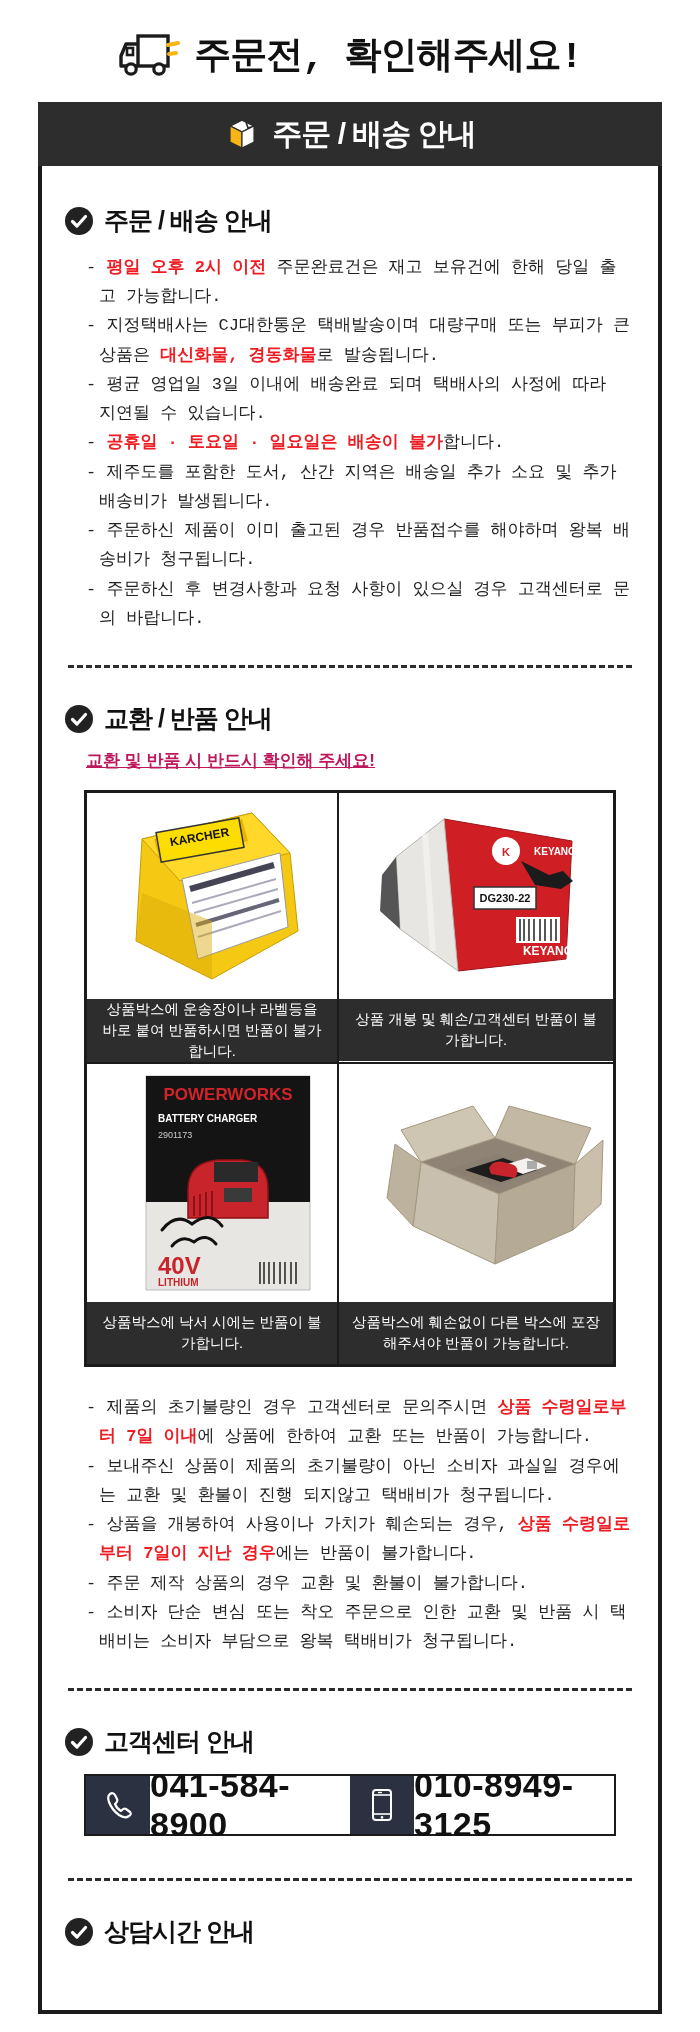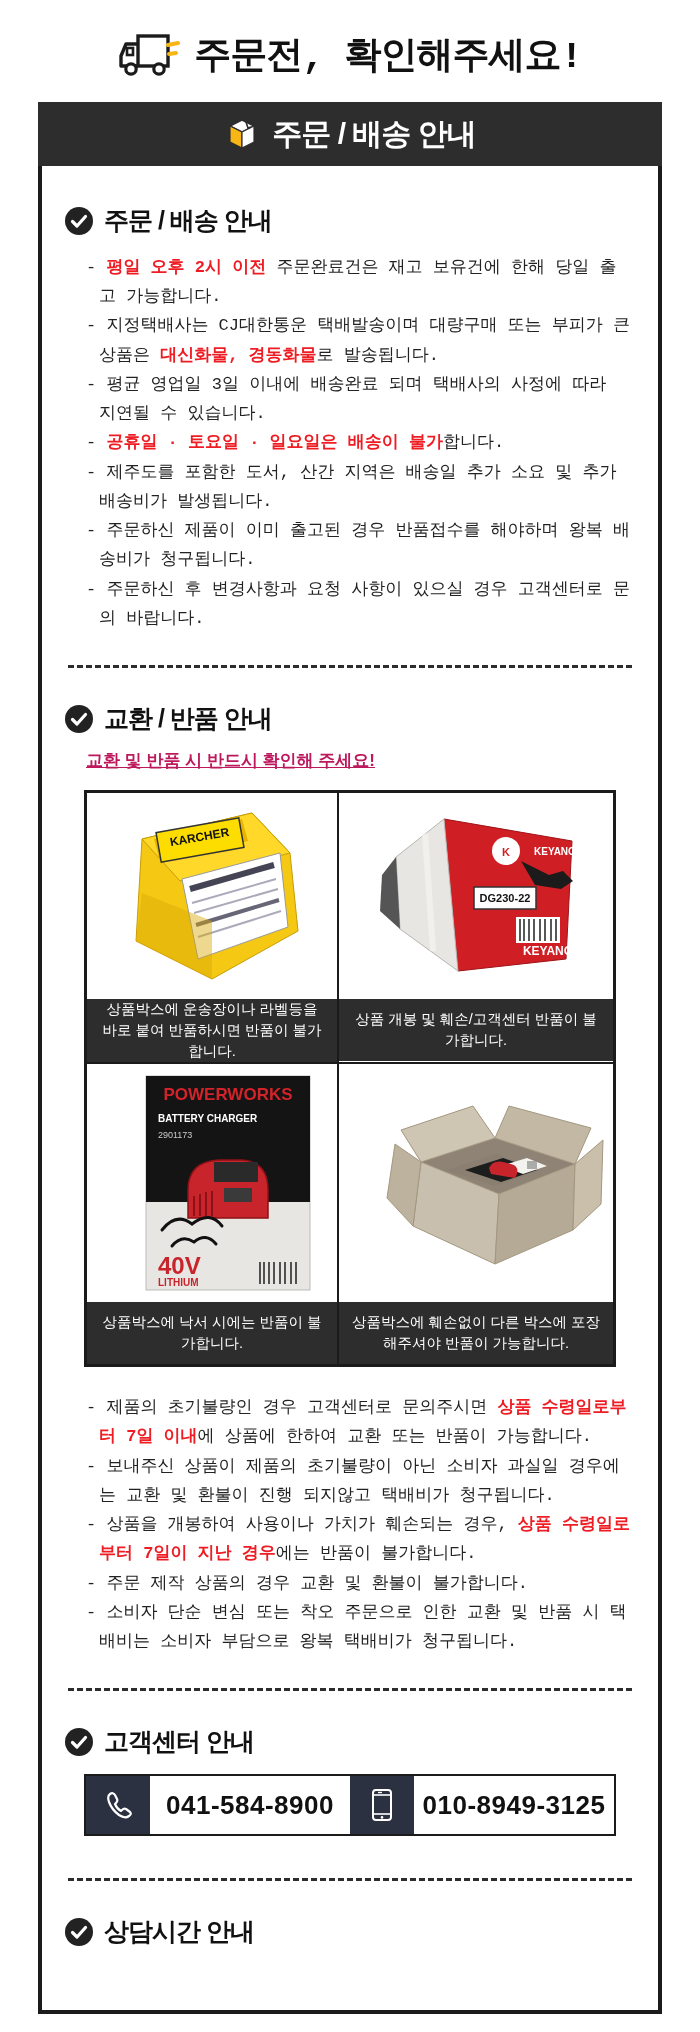--- a/index.html
+++ b/index.html
@@ -55,21 +55,21 @@
     font-size:14.5px; line-height:1.45; padding:0 12px; min-height:62px;
     display:flex; align-items:center; justify-content:center;
   }
 
   
   .phone-bar {
     width:532px; margin:2px auto 10px auto; height:62px;
     border:2px solid #1b1b1b; display:flex; align-items:stretch; background:#fff;
   }
   .phone-bar .icon-cell { width:64px; background:#2b3140; display:flex; align-items:center; justify-content:center; flex:none; }
-  .phone-bar .num-cell { flex:1; display:flex; align-items:center; justify-content:center; font-size:26px; font-weight:bold; color:#111; letter-spacing:0.5px; }
+  .phone-bar .num-cell { flex:1; display:flex; align-items:center; justify-content:center; font-size:34px; font-weight:bold; color:#111; letter-spacing:0.5px; }
 
   svg { display:block; }
 </style>
 </head>
 <body>
 
 <div class="page">
 
   <div class="top-header">
     <span class="truck-icon">

